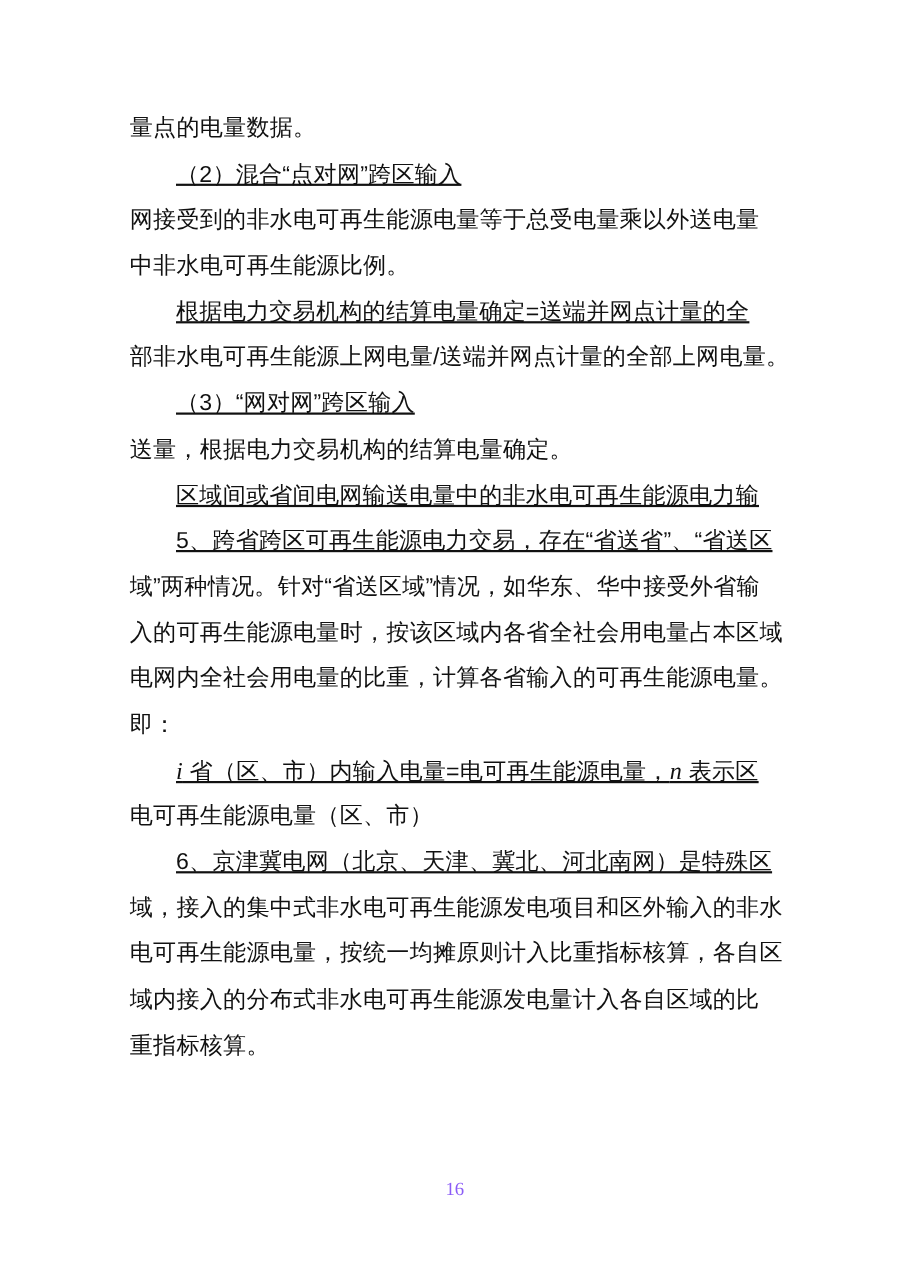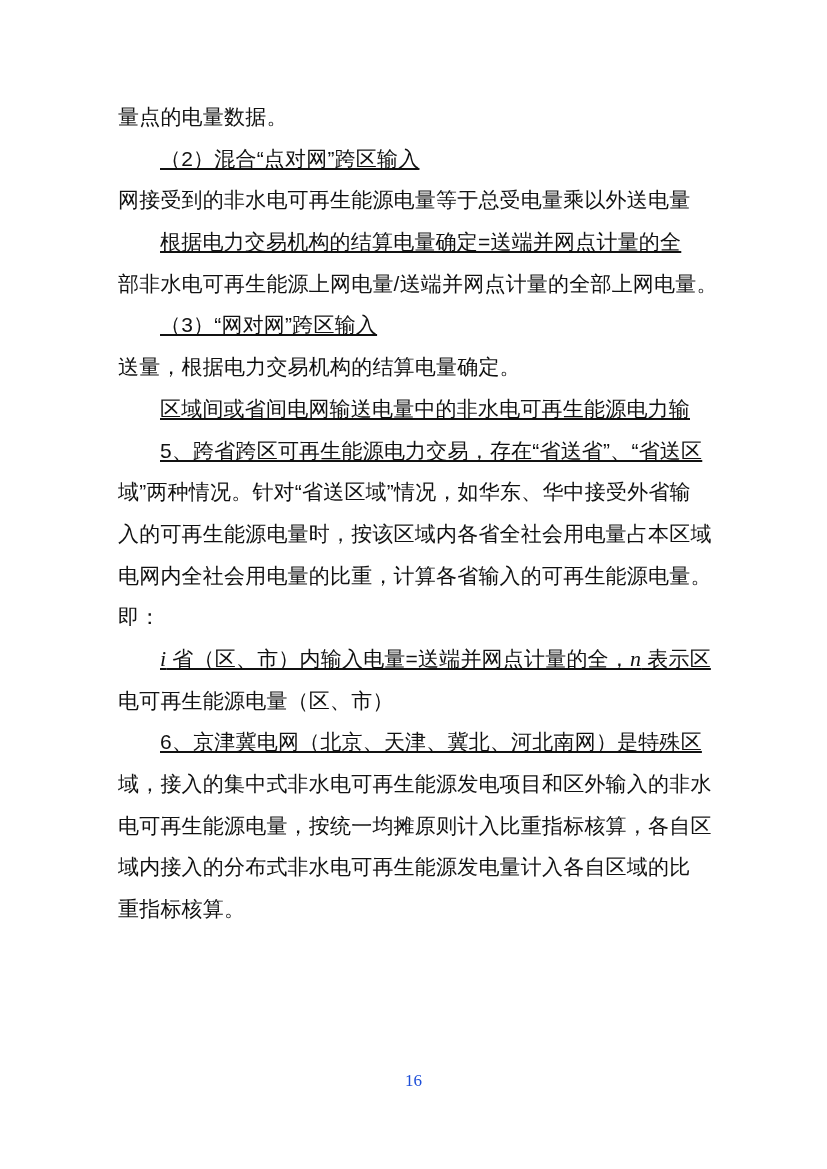--- a/index.html
+++ b/index.html
@@ -43,43 +43,44 @@
     font-size: 22px;
   }
   .footer {
     position: absolute;
     left: 0;
     top: 1071px;
     width: 827px;
     text-align: center;
     font-family: "Liberation Serif", "DejaVu Serif", serif;
     font-size: 17px;
-    color: #1d4ed8;
+    color: #8b5cf6;
   }
 </style>
 </head>
 <body>
 
 <div class="page">
   <div class="text-block">
     <div class="line">量点的电量数据。</div>
     <div class="line indent">（2）混合“点对网”跨区输入</div>
     <div class="line">网接受到的非水电可再生能源电量等于总受电量乘以外送电量</div>
+    <div class="line">中非水电可再生能源比例。</div>
     <div class="line indent">根据电力交易机构的结算电量确定=送端并网点计量的全</div>
     <div class="line">部非水电可再生能源上网电量/送端并网点计量的全部上网电量。</div>
     <div class="line indent">（3）“网对网”跨区输入</div>
     <div class="line">送量，根据电力交易机构的结算电量确定。</div>
     <div class="line indent">区域间或省间电网输送电量中的非水电可再生能源电力输</div>
     <div class="line indent">5、跨省跨区可再生能源电力交易，存在“省送省”、“省送区</div>
     <div class="line">域”两种情况。针对“省送区域”情况，如华东、华中接受外省输</div>
     <div class="line">入的可再生能源电量时，按该区域内各省全社会用电量占本区域</div>
     <div class="line">电网内全社会用电量的比重，计算各省输入的可再生能源电量。</div>
     <div class="line">即：</div>
     <div class="line indent">
-      <span class="var">i</span><span> 省（区、市）内输入电量=送端并网点计量的全，</span><span class="var">n</span><span> 表示区</span>
+      <span class="var">i</span><span> 省（区、市）内输入电量=电可再生能源电量，</span><span class="var">n</span><span> 表示区</span>
     </div>
     <div class="line">电可再生能源电量（区、市）</div>
     <div class="line indent">6、京津冀电网（北京、天津、冀北、河北南网）是特殊区</div>
     <div class="line">域，接入的集中式非水电可再生能源发电项目和区外输入的非水</div>
     <div class="line">电可再生能源电量，按统一均摊原则计入比重指标核算，各自区</div>
     <div class="line">域内接入的分布式非水电可再生能源发电量计入各自区域的比</div>
     <div class="line">重指标核算。</div>
   </div>
 
   <div class="footer">16</div>

